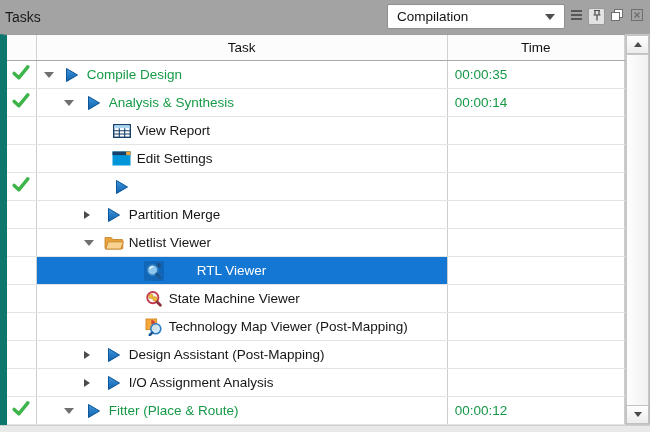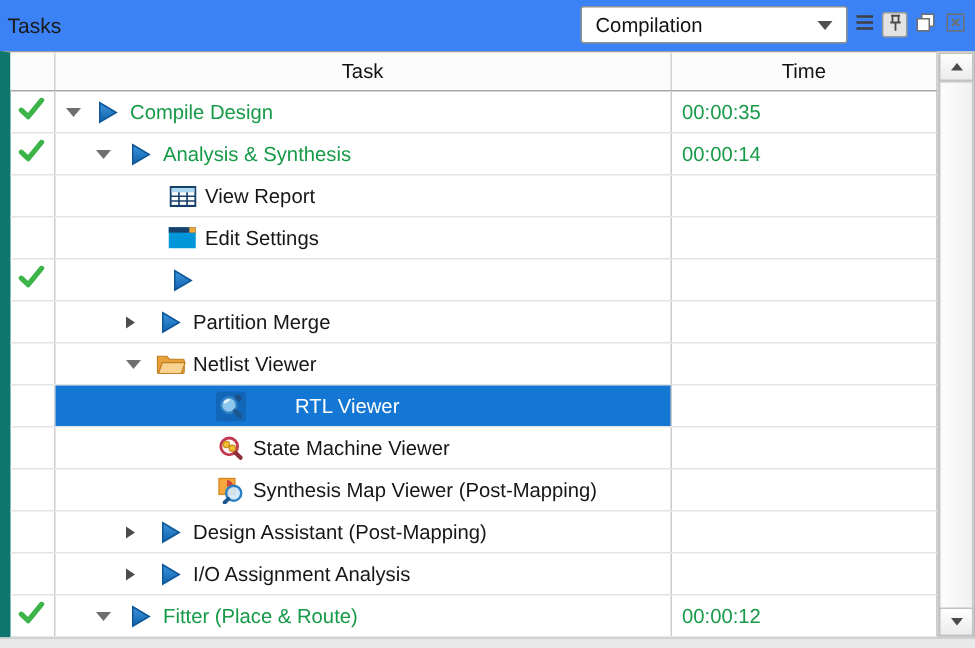--- a/index.html
+++ b/index.html
@@ -2,21 +2,21 @@
 <html style="--sel: #1577d4;"><head>
 <meta charset="utf-8">
 <style>
   * { box-sizing: border-box; margin: 0; padding: 0; }
   html,body { width:650px; height:432px; }
   body {
     font-family: "Liberation Sans", "DejaVu Sans", sans-serif;
     background:#ececec;
     overflow:hidden;
   }
-  .panel { position:relative; width:650px; height:432px; background:#3b82f6;text-align:center; }
+  .panel { position:relative; width:650px; height:432px; background:#a3a3a3;text-align:center; }
 
   
   .titlebar {
     position:absolute; left:0; top:0; width:650px; height:33px;
     display:flex; align-items:center; padding:0 5px;
   }
   .panel-title { font-size:14px; color:#1b1b1b; }
   .combo {
     margin-left:auto; width:178px; height:25px;
     background:#fff; border:1px solid #8f8f8f; border-radius:2px;
@@ -314,21 +314,21 @@
           <div class="cell status"></div>
           <div class="cell task">
             <span class="tree-icon" style="margin-left: 107px;">
               <svg width="18" height="18" viewBox="0 0 18 18">
                 <rect x="1" y="1" width="10.6" height="10.6" fill="#f5a93c" stroke="#d5871e" stroke-width="0.9"></rect>
                 <path d="M10.6 6.3 A4.3 4.3 0 0 0 6.3 2 L6.3 6.3 Z" fill="#d34538"></path>
                 <circle cx="10.8" cy="10.8" r="5" fill="#cfe7f8" fill-opacity="0.9" stroke="#2b7ec2" stroke-width="1.6"></circle>
                 <path d="M7.2 14.6 L4.8 17" stroke="#1c578f" stroke-width="2.6" stroke-linecap="round"></path>
               </svg>
             </span>
-            <span class="task-label">Synthesis Map Viewer (Post-Mapping)</span>
+            <span class="task-label">Technology Map Viewer (Post-Mapping)</span>
           </div>
           <div class="cell time"></div>
         </div>
         <div class="row">
           <div class="cell status"></div>
           <div class="cell task">
             <span class="expander exp-right" style="left: 47px;"></span>
             <span class="tree-icon" style="margin-left: 67px;">
               <svg width="17" height="16" viewBox="0 0 17 16">
                 <defs>

